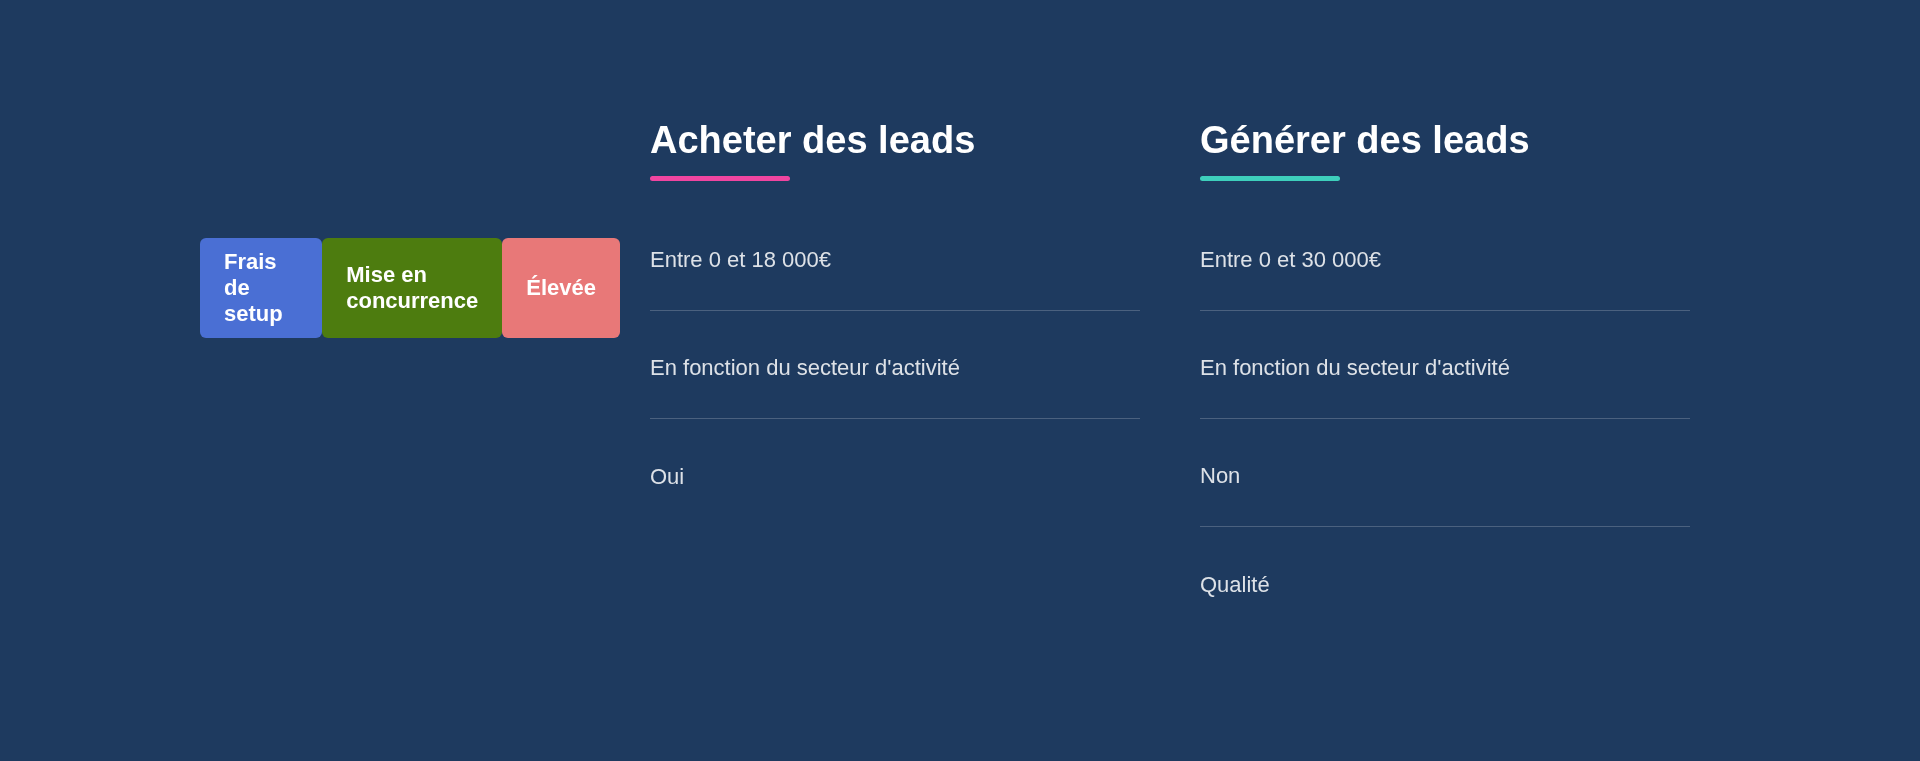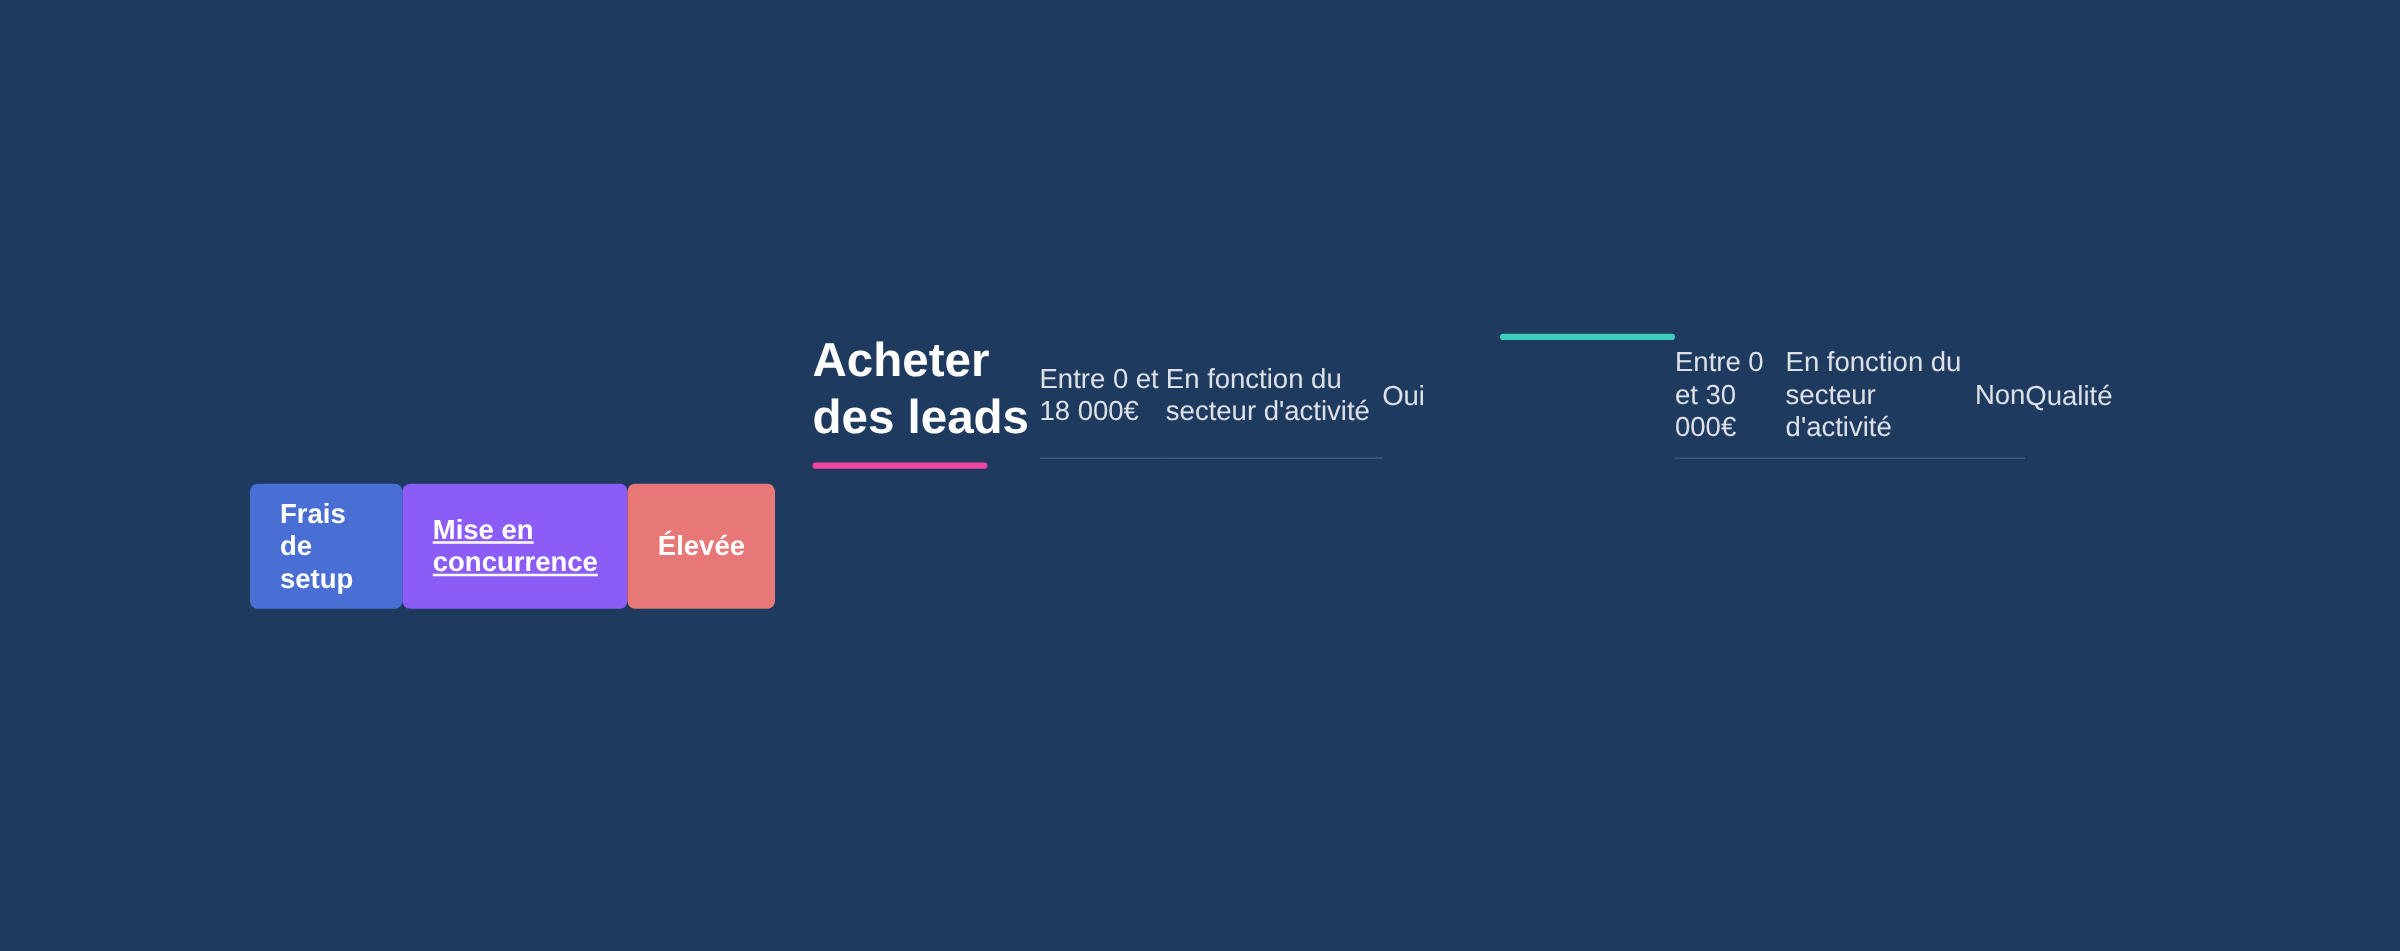--- a/index.html
+++ b/index.html
@@ -55,32 +55,31 @@
 
     .label-box.blue {
       background-color: #4a6fd4;
     }
 
     .label-box.teal {
       background-color: #3ecfbc;
     }
 
     .label-box.pink {
-      background-color: #8b5cf6;
-      text-decoration: underline;
+      background-color: #4d7c0f;
     }
 
     .label-box.salmon {
       background-color: #e87878;
     }
 
     
     .data-column {
       display: flex;
-      flex-direction: row;
+      flex-direction: column;
       padding: 0 30px;
     }
 
     .column-header {
       margin-bottom: 30px;
     }
 
     .column-title {
       font-size: 38px;
       font-weight: 800;
@@ -146,20 +145,21 @@
       <div class="data-row">
         <span>En fonction du secteur d'activité</span>
       </div>
       <div class="data-row">
         <span>Oui</span>
       </div>
     </div>
 
     <div class="data-column">
       <div class="column-header">
+        <div class="column-title">Générer des leads</div>
         <div class="column-underline underline-teal"></div>
       </div>
       <div class="data-row">
         <span>Entre 0 et 30 000€</span>
       </div>
       <div class="data-row">
         <span>En fonction du secteur d'activité</span>
       </div>
       <div class="data-row">
         <span>Non</span>

